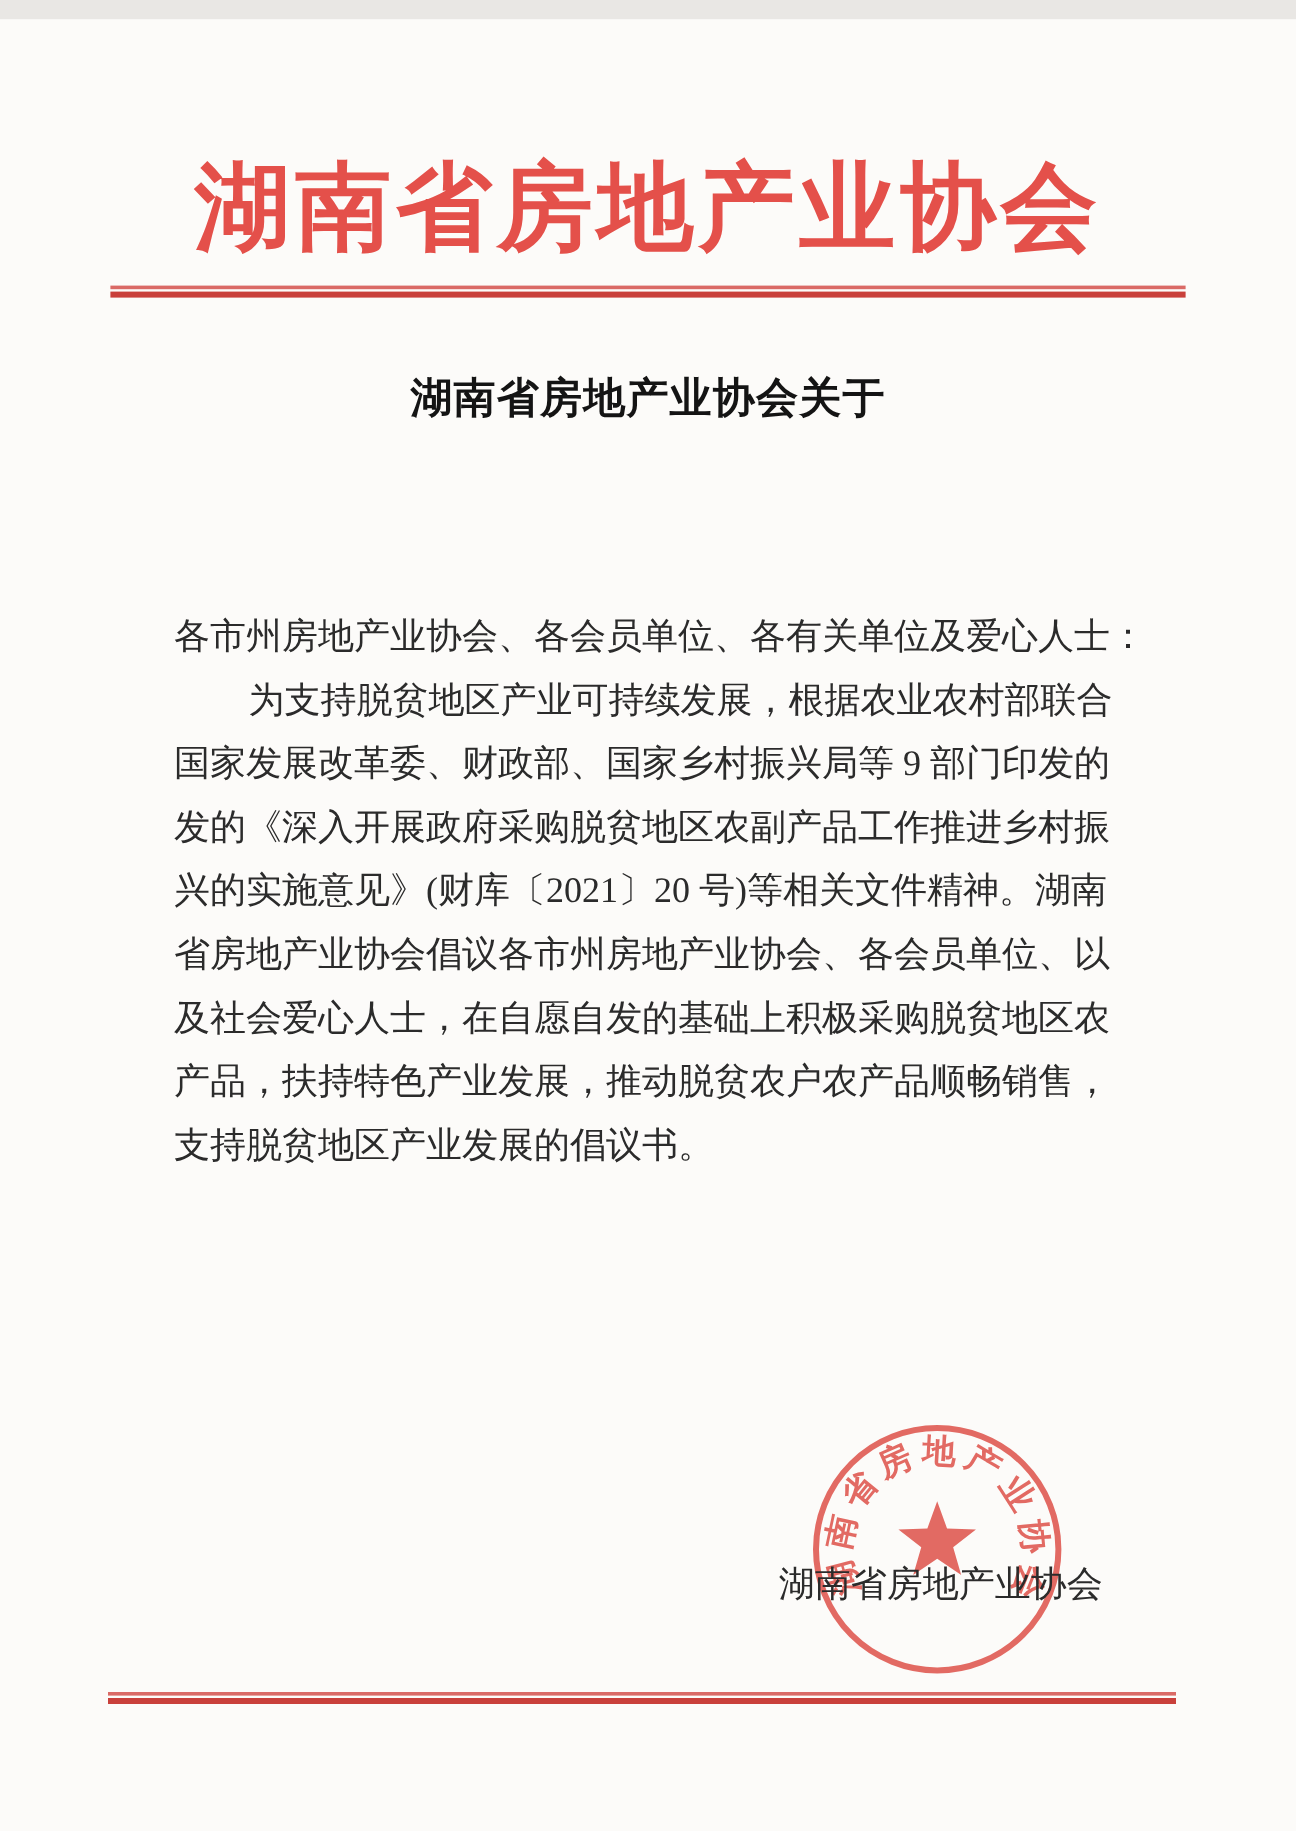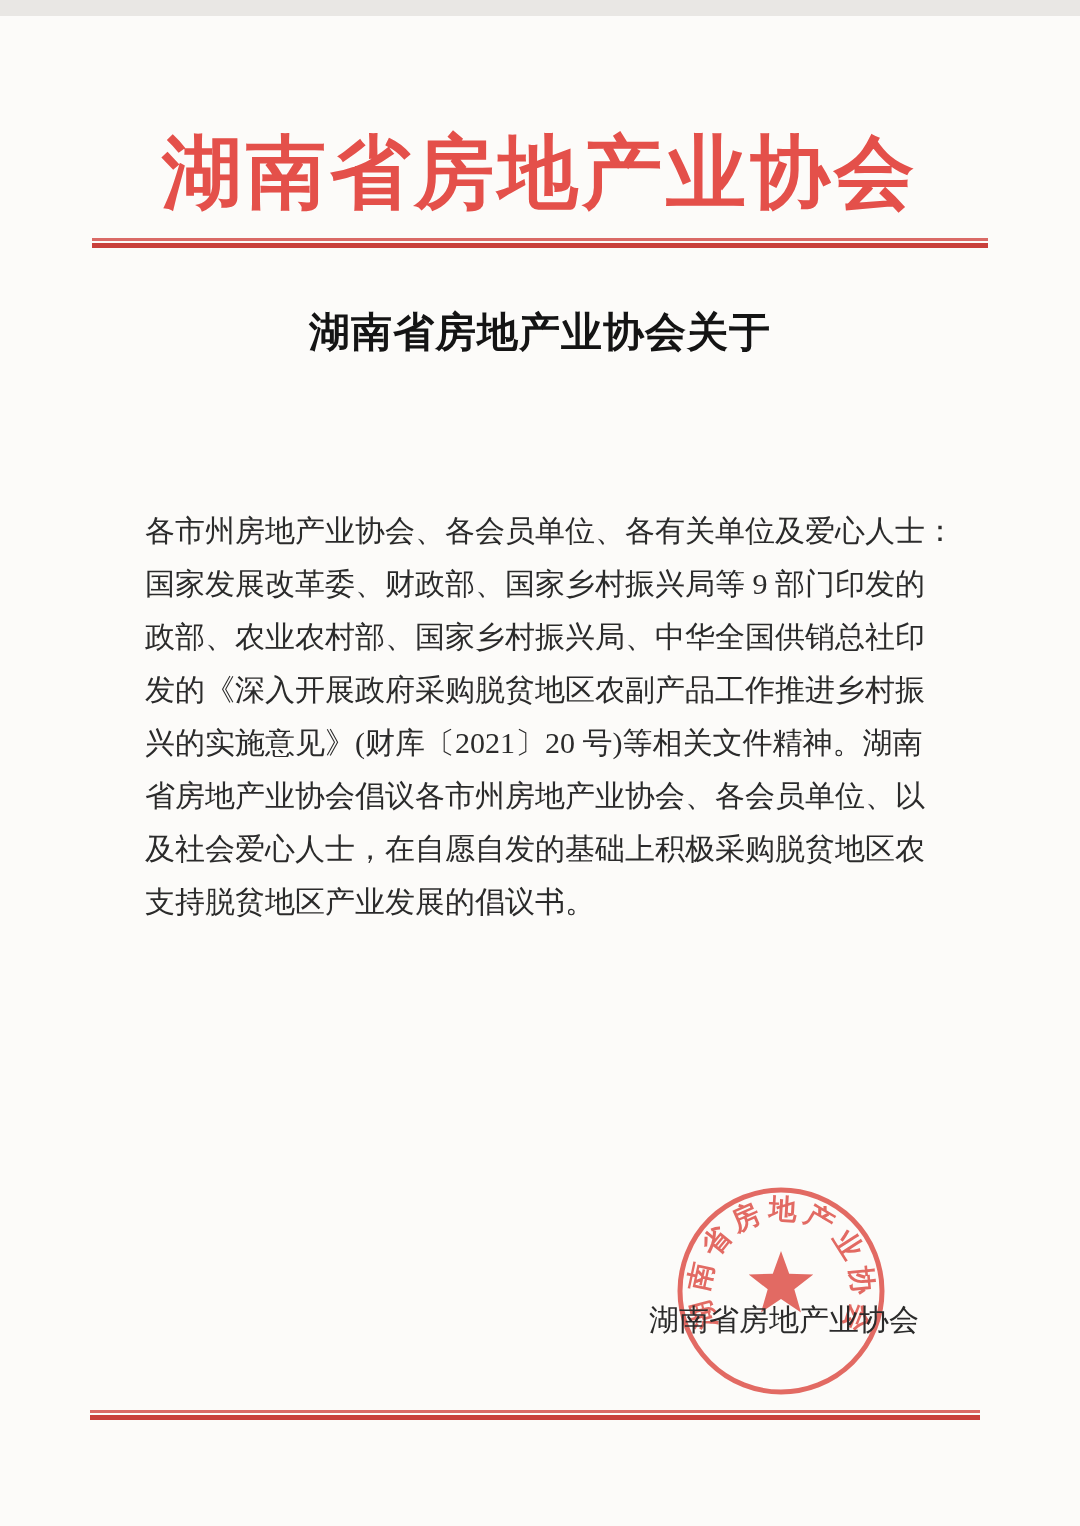--- a/index.html
+++ b/index.html
@@ -25,21 +25,21 @@
   .rule { position:absolute; left:92px; width:896px; }
   .rule .thin  { height:3px; background:var(--rule-red-light, #da6a66); }
   .rule .thick { height:5px; background:var(--rule-red, #c9403b); margin-top:2px; }
   .rule.top    { top:222px; }
   .rule.bottom { top:1394px; left:90px; width:890px; }
 
   
   .doc-title {
     position:absolute; top:288px; left:0; width:100%;
     text-align:center;
-    font-size:41px; line-height:56px; font-weight:bold;
+    font-size:35px; line-height:56px; font-weight:bold;
     color:#141414;
     font-family:"Liberation Sans","DejaVu Sans",sans-serif;
     letter-spacing:1px;
   }
 
   
   .body-block {
     position:absolute; top:488px; left:145px; width:812px;
     font-size:30px; line-height:53px;
   }
@@ -70,26 +70,27 @@
     <div class="thin"></div>
     <div class="thick"></div>
   </div>
 
   <div class="doc-title">
     <div>湖南省房地产业协会关于</div>
   </div>
 
   <div class="body-block">
     <div class="bline">各市州房地产业协会、各会员单位、各有关单位及爱心人士：</div>
+    <div class="bline indent">为支持脱贫地区产业可持续发展，根据农业农村部联合</div>
     <div class="bline">国家发展改革委、财政部、国家乡村振兴局等 9 部门印发的</div>
-    <div class="bline">政部、农业农村部、国家乡村振兴局、中华全国供销总社印</div>
     <div class="bline">发的《深入开展政府采购脱贫地区农副产品工作推进乡村振</div>
     <div class="bline">兴的实施意见》(财库〔2021〕20 号)等相关文件精神。湖南</div>
     <div class="bline">省房地产业协会倡议各市州房地产业协会、各会员单位、以</div>
     <div class="bline">及社会爱心人士，在自愿自发的基础上积极采购脱贫地区农</div>
+    <div class="bline">产品，扶持特色产业发展，推动脱贫农户农产品顺畅销售，</div>
     <div class="bline">支持脱贫地区产业发展的倡议书。</div>
 
   </div>
 
   <svg class="seal" width="212" height="212" viewBox="0 0 212 212" aria-hidden="true">
     <circle cx="106" cy="106" r="101" fill="none" stroke="var(--seal-red, #dd4b43)" stroke-width="5"></circle>
     <path id="sealArc" d="M 47,147 A 72,72 0 1 1 165,147" fill="none"></path>
     <text font-size="28" letter-spacing="6" fill="var(--seal-red, #dd4b43)">
       <textPath href="#sealArc" startOffset="8">湖南省房地产业协会</textPath>
     </text>

